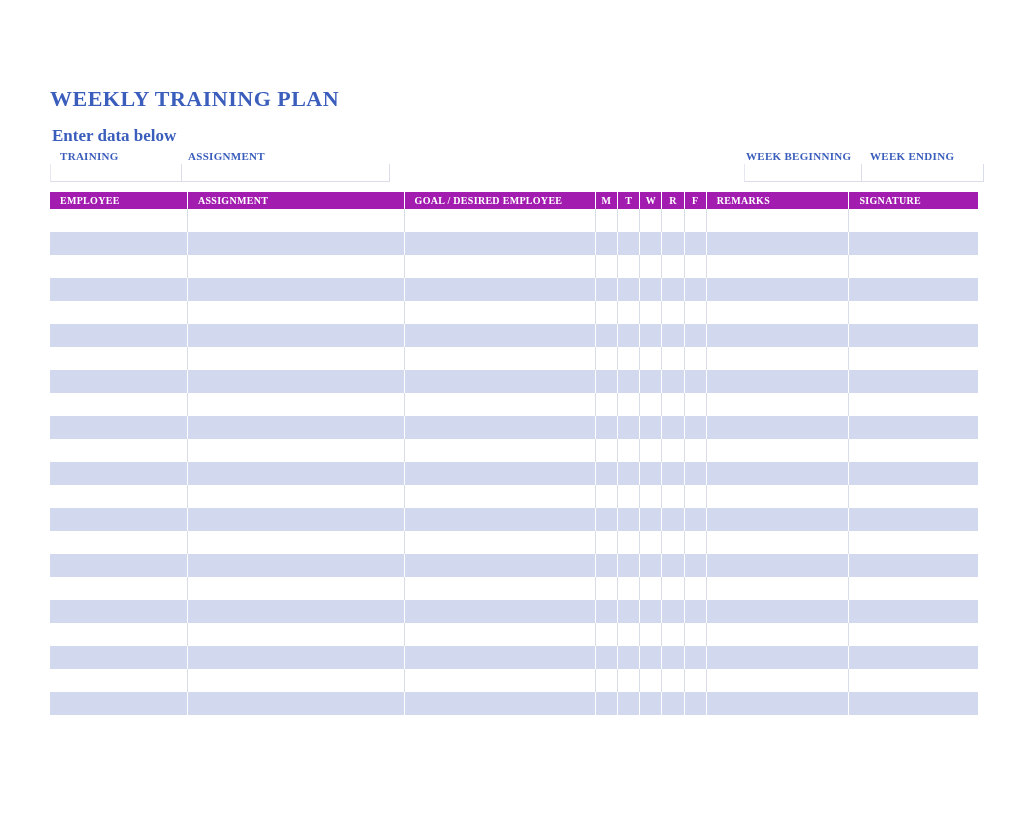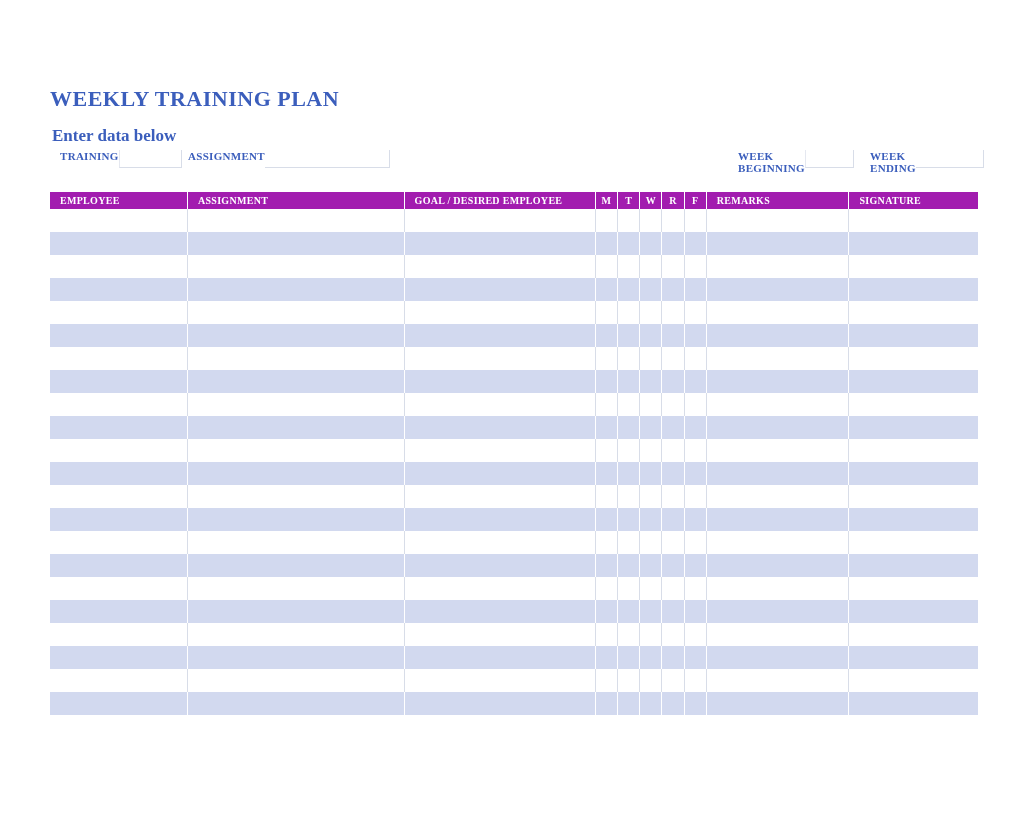--- a/index.html
+++ b/index.html
@@ -29,20 +29,21 @@
       padding-left: 2px;
     }
     .top-fields {
       display: flex;
       align-items: flex-start;
       margin-bottom: 10px;
       height: 32px;
     }
     .field-group {
       display: flex;
+      flex-direction: column;
     }
     .field-label {
       color: #3b5ebc;
       font-size: 11px;
       font-weight: bold;
       letter-spacing: 0.3px;
       padding-bottom: 2px;
     }
     .field-input {
       border: 1px solid #d8dde8;
@@ -55,21 +56,21 @@
     .fg-training { width: 132px; }
     .fg-training .field-label { padding-left: 10px; }
     .fg-training .field-input { width: 132px; border-left: 1px solid #e5e8f0; }
     .fg-department { width: 208px; margin-left: 0; }
     .fg-department .field-label { padding-left: 6px; }
     .fg-department .field-input { width: 208px; }
     .spacer { flex: 1; }
     .fg-weekbegin { width: 118px; }
     .fg-weekbegin .field-label { text-align: left; padding-left: 2px; }
     .fg-weekbegin .field-input { width: 118px; border-left: 1px solid #e5e8f0; }
-    .fg-weekend { width: 122px; margin-left: 8px; }
+    .fg-weekend { width: 122px; }
     .fg-weekend .field-label { text-align: left; padding-left: 8px; }
     .fg-weekend .field-input { width: 122px; }
     
     table.plan {
       border-collapse: collapse;
       width: 928px;
       table-layout: fixed;
     }
     table.plan th {
       background: #a21caf;

